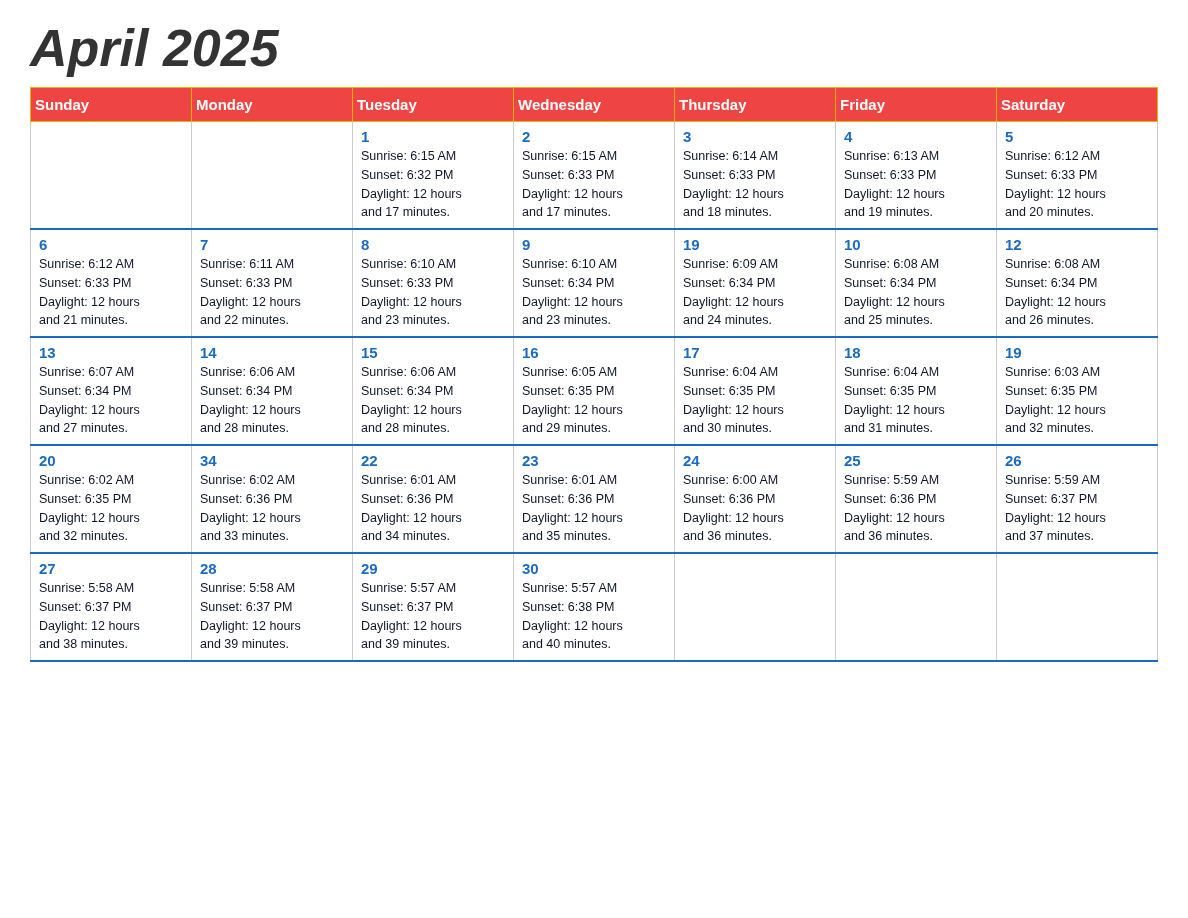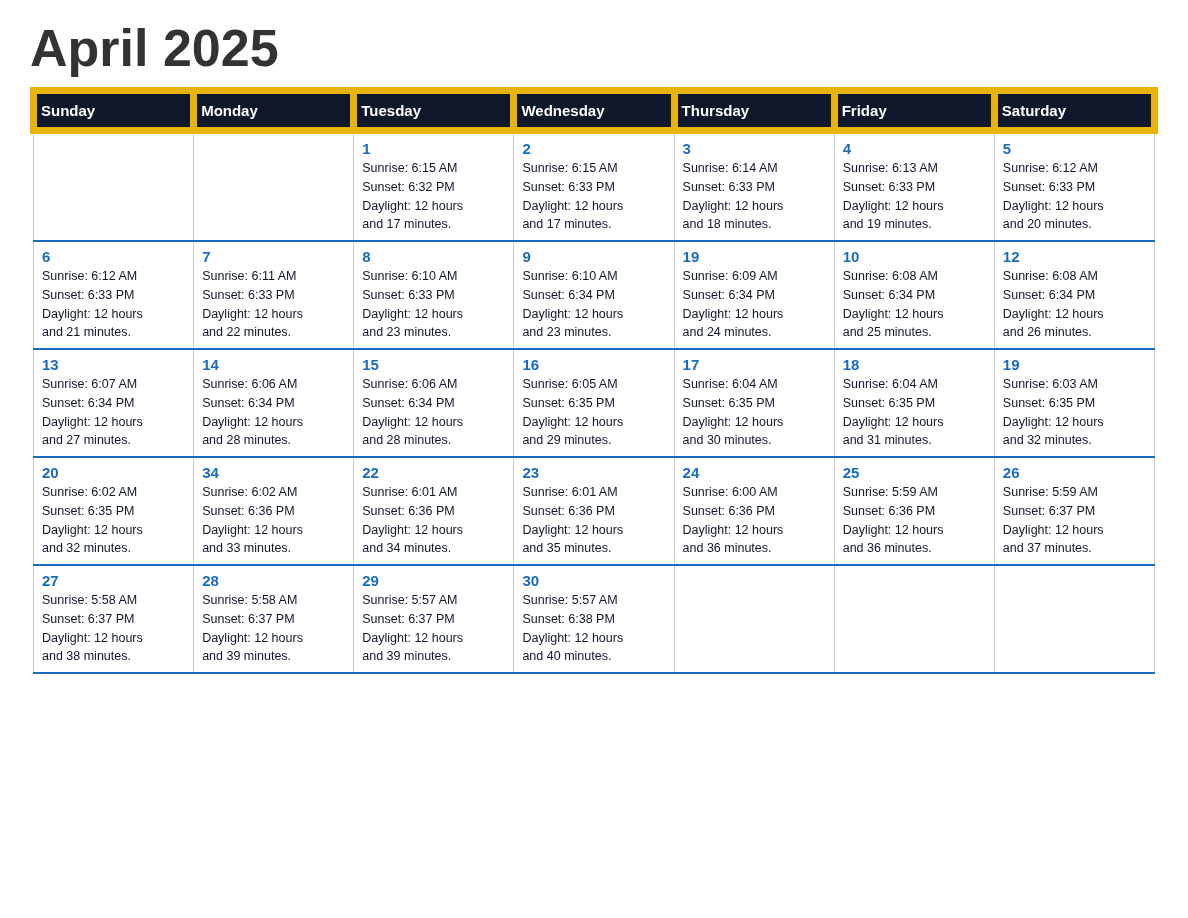--- a/index.html
+++ b/index.html
@@ -38,40 +38,41 @@
       margin-top: 2px;
     }
     .title-block {
       text-align: right;
     }
     .title-block h1 {
       font-size: 52px;
       font-weight: bold;
       color: #333;
       line-height: 1.1;
+      font-style: italic;
     }
     .title-block h2 {
       font-size: 22px;
       font-weight: normal;
       color: #333;
       margin-top: 4px;
     }
     .calendar {
       width: 100%;
       border-collapse: collapse;
       margin-top: 10px;
     }
     .calendar thead tr th {
-      background-color: #0f172a;
+      background-color: #ef4444;
       color: #fff;
       font-size: 15px;
       font-weight: bold;
       padding: 8px 4px;
       text-align: left;
-      border: 7px solid #eab308;
+      border: 1px solid #eab308;
     }
     .calendar tbody tr td {
       border: 1px solid #ccc;
       vertical-align: top;
       padding: 6px 8px;
       width: calc(100% / 7);
       min-height: 90px;
       font-size: 13px;
       color: #333;
     }

